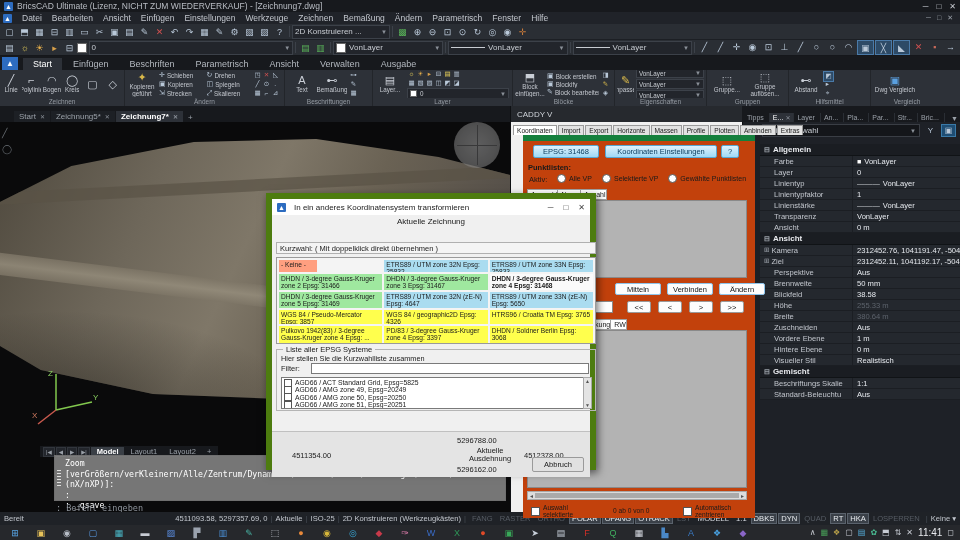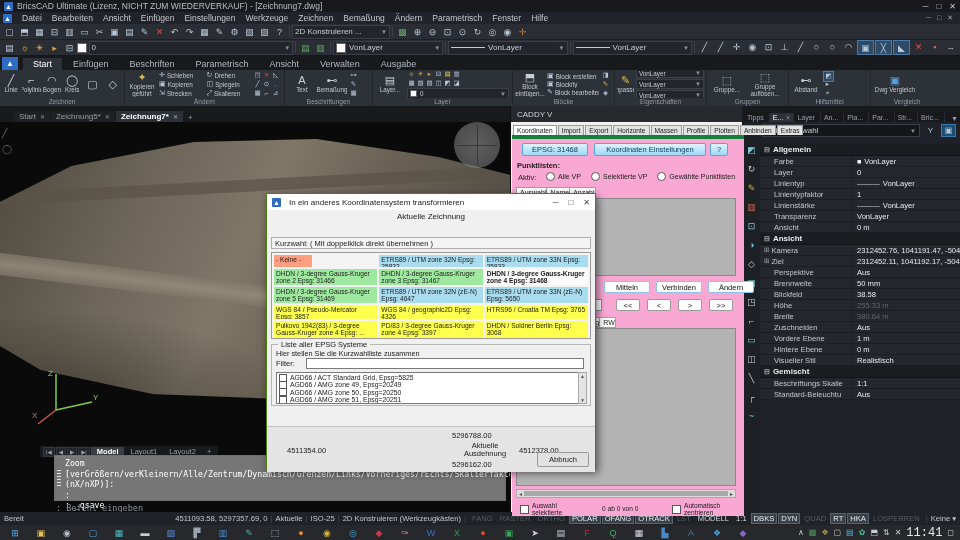--- a/index.html
+++ b/index.html
@@ -115,21 +115,21 @@
   .prow{display:flex;height:10px;font-size:7.6px;border-bottom:1px solid #1b1e23;background:#24282e;}
   .plab{width:92px;padding-left:14px;color:#c2c6cd;overflow:hidden;white-space:nowrap;display:flex;align-items:center;box-sizing:border-box;}
   .pval{flex:1;padding-left:4px;color:#e6e9ee;border-left:1px solid #1b1e23;overflow:hidden;white-space:nowrap;display:flex;align-items:center;}
   .prow.dim .pval{color:#5d636c;}
   .prow.swatch .pval::before{content:"■";color:#fff;margin-right:3px;font-size:7px;}
   .prow.line .pval::before{content:"———";margin-right:3px;color:#cfd3d9;}
   .prow.expand .plab{padding-left:4px;}
   .prow.expand .plab::before{content:"⊞";margin-right:2px;font-size:6.5px;color:#9aa0a8;}
 
   
-  .dialog{left:266px;top:193px;width:330px;height:277px;background:#f0f0f0;border:1px solid #4d7c0f;box-shadow:2px 3px 8px rgba(0,0,0,.55);box-sizing:border-box;color:#1a1a1a;z-index:50;}
+  .dialog{left:266px;top:193px;width:330px;height:277px;background:#f0f0f0;border:6px solid #4d7c0f;box-shadow:2px 3px 8px rgba(0,0,0,.55);box-sizing:border-box;color:#1a1a1a;z-index:50;}
   .dtitle{position:absolute;left:0;top:0;width:100%;height:16px;background:#fff;display:flex;align-items:center;padding:0 5px;box-sizing:border-box;font-size:8px;color:#222;gap:4px;}
   .dtitle .wc{margin-left:auto;display:flex;gap:10px;font-size:8px;color:#444;}
   .dsub{position:absolute;left:0;top:16px;width:100%;height:13px;text-align:center;font-size:8px;line-height:13px;}
   .dtabs{position:absolute;left:4px;top:29px;display:flex;font-size:7.5px;}
   .dtb{padding:1px 5px;border:1px solid #9a9a9a;border-bottom:none;background:#e4e4e4;margin-right:1px;}
   .dtb.active{background:#f8f8f8;position:relative;top:-1px;padding-top:2px;}
   .kurz{position:absolute;left:4px;top:43px;width:320px;height:12px;border:1px solid #b0b0b0;font-size:7.5px;display:flex;align-items:center;padding-left:3px;box-sizing:border-box;background:#f4f4f4;}
   .egrid{position:absolute;left:4px;top:58px;width:320px;height:87px;border:1px solid #9a9a9a;background:#f4f4f4;box-sizing:border-box;padding:2px;display:grid;grid-template-columns:1fr 1fr 1fr;grid-template-rows:12px 16px 16px 14px 17px;gap:2px;overflow:hidden;}
   .cell{font-size:6.6px;line-height:7px;padding:1px 2px;overflow:hidden;}
   .c-none{background:#ff9f80;width:34px;}
@@ -154,21 +154,21 @@
   .statusbar{left:0;top:512px;width:960px;height:13px;background:#1f2227;display:flex;align-items:center;font-size:7.6px;color:#c3c7ce;padding:0 4px;box-sizing:border-box;}
   .sright{margin-left:auto;display:flex;align-items:center;gap:2px;white-space:nowrap;}
   .ssep{color:#454a52;padding:0 1px;}
   .tg{padding:0 2px;border:1px solid transparent;}
   .tg.off{color:#565c64;}
   .tg.on{background:#3a4048;border-color:#5a626c;color:#e8ebef;}
   .tg.plain{color:#d8dce2;}
   .taskbar{left:0,;top:525px;width:960px;height:15px;background:#26282c;display:flex;align-items:center;padding:0 2px;box-sizing:border-box;top:525px;}
   .tapp{width:26px;height:15px;display:inline-flex;align-items:center;justify-content:center;font-size:9px;flex:0 0 auto;}
   .tray{margin-left:auto;display:flex;align-items:center;gap:5px;font-size:8px;color:#c8ccd2;padding-right:4px;}
-  .time{font-size:12px;color:#e8eaee;font-family:Liberation Mono, monospace;}
+  .time{font-size:10px;color:#e8eaee;}
 </style>
 </head>
 <body>
 
 <div class="screen">
 
   <div class="ab titlebar">
     <span class="appglyph">▲</span>
     <span>BricsCAD Ultimate (Lizenz, NICHT ZUM WIEDERVERKAUF) - [Zeichnung7.dwg]</span>
     <span class="wbtns">
@@ -641,21 +641,21 @@
         <span class="ctab active">Koordinaten</span>
         <span class="ctab">Import</span>
         <span class="ctab">Export</span>
         <span class="ctab">Horizonte</span>
         <span class="ctab">Massen</span>
         <span class="ctab">Profile</span>
         <span class="ctab">Plotten</span>
         <span class="ctab">Anbinden</span>
         <span class="ctab">Extras</span>
       </div>
-    <div class="ab" style="left:1px;top:13px;width:232px;height:377px;background:#f9a8d4;border-top:4px solid #15803d">
+    <div class="ab" style="left:12px;top:13px;width:232px;height:377px;background:#c2410c;border-top:6px solid #15803d">
       <span class="bluebtn ab" style="left:10px;top:4px;width:66px">EPSG: 31468</span>
       <span class="bluebtn ab" style="left:82px;top:4px;width:112px">Koordinaten Einstellungen</span>
       <span class="bluebtn ab" style="left:198px;top:4px;width:18px">?</span>
       <span class="clab ab" style="left:5px;top:22px;font-weight:bold">Punktlisten:</span>
       <span class="clab ab" style="left:6px;top:34px">Aktiv:</span>
       <span class="ab" style="left:34px;top:33px;display:flex;gap:10px">
           <span class="r sel" style="gap:3px;font-size:7px">
           <span class="radio"></span>
           <span>Alle VP</span>
         </span>

